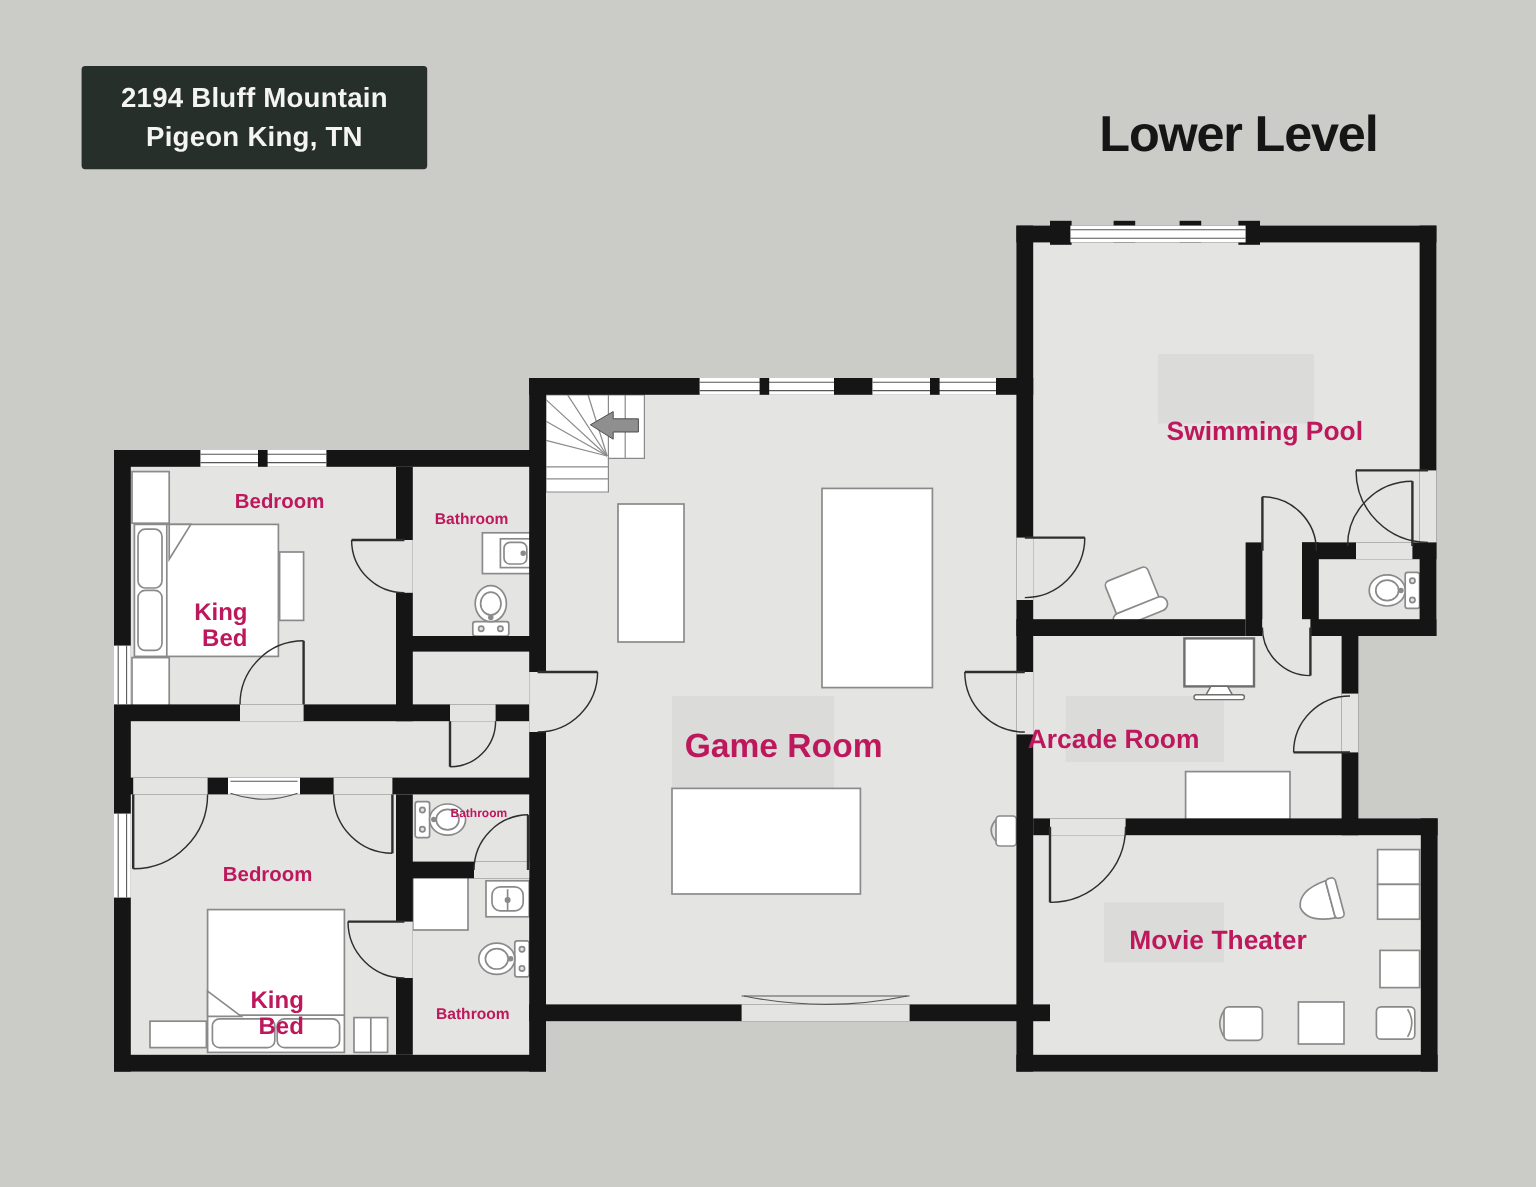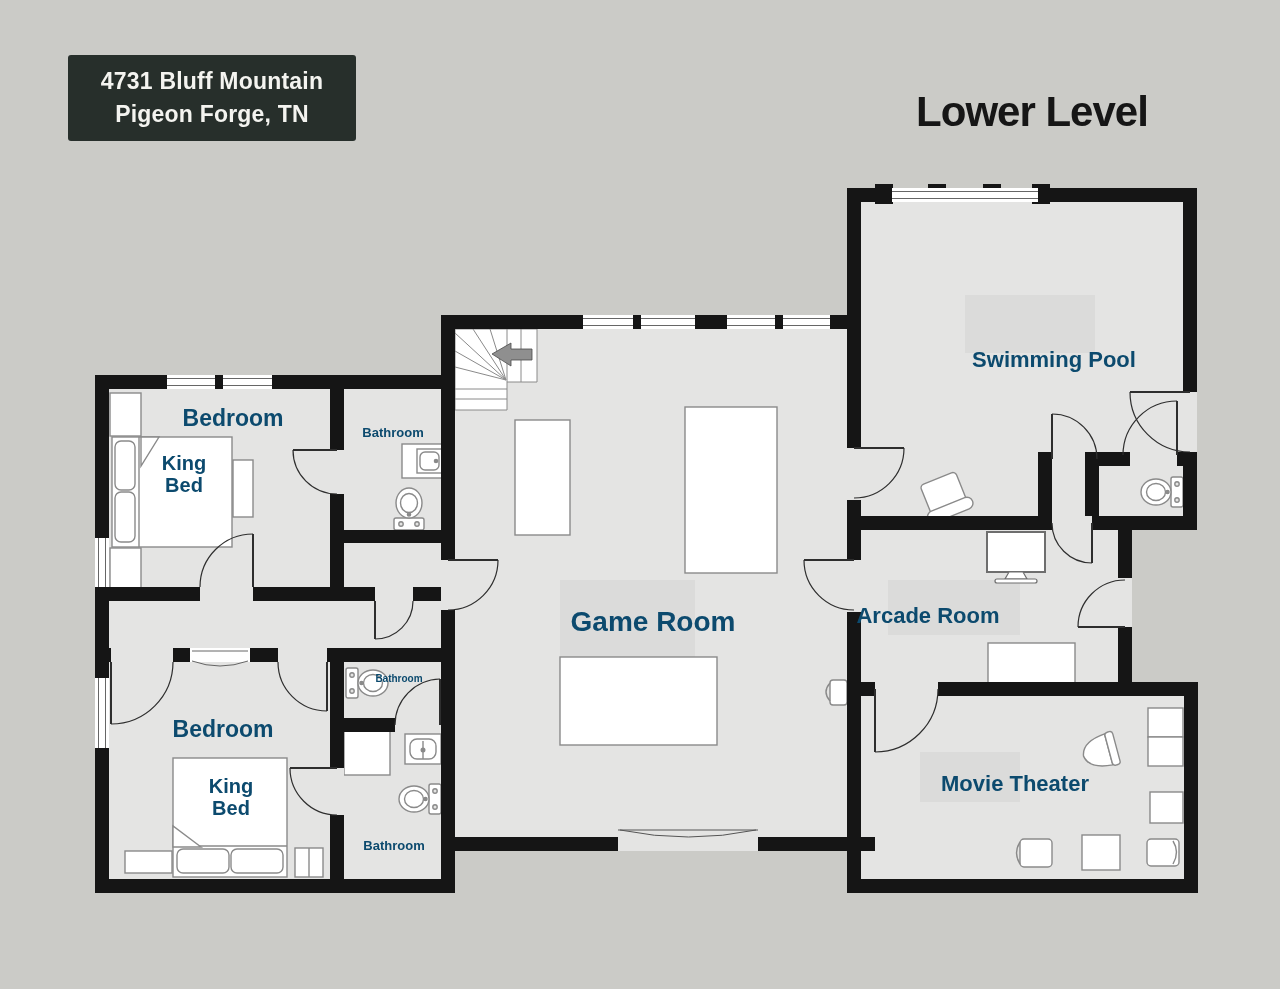--- a/index.html
+++ b/index.html
@@ -17,27 +17,27 @@
     display:flex;flex-direction:column;align-items:center;justify-content:center;
     font-weight:700;font-size:23px;line-height:1.45;letter-spacing:.2px;
   }
   .level-title{
     position:absolute;left:856px;top:88px;width:352px;
     text-align:center;color:#161616;
     font-size:42px;font-weight:800;letter-spacing:-1px;white-space:nowrap;
   }
   .lbl{
     position:absolute;transform:translate(-50%,-50%);
-    color:#0c4a6e;font-weight:700;white-space:nowrap;text-align:center;
+    color:#be185d;font-weight:700;white-space:nowrap;text-align:right;
   }
   .lbl-room{font-size:22px;}
-  .lbl-bedroom{font-size:23px;}
+  .lbl-bedroom{font-size:17px;}
   .lbl-bath{font-size:13px;}
   .lbl-bath-sm{font-size:10px;}
-  .lbl-kingbed{font-size:20px;font-weight:800;line-height:1.12;}
+  .lbl-kingbed{font-size:20px;font-weight:800;line-height:1.12;margin-top:48px;}
   .lbl-game{font-size:28px;}
 </style>
 </head>
 <body>
 
 <div class="stage">
 
   <svg class="plan" width="1280" height="989" viewBox="0 0 1280 989">
 
     <g fill="#e4e4e3">
@@ -312,22 +312,22 @@
         <path d="M290,768 A47,47 0 0 0 337,815"></path>
       </g>
       <g stroke-width="1" stroke="#555555">
         <line x1="618" y1="830" x2="758" y2="830"></line>
         <path d="M620,830 Q689,844 756,830"></path>
       </g>
     </g>
   </svg>
 
   <div class="badge">
-    <span>4731 Bluff Mountain</span>
-    <span>Pigeon Forge, TN</span>
+    <span>2194 Bluff Mountain</span>
+    <span>Pigeon King, TN</span>
   </div>
 
   <div class="level-title">Lower Level</div>
 
   <div class="lbl lbl-bedroom" style="left:233px;top:418px;">Bedroom</div>
 
   <div class="lbl lbl-kingbed" style="left:184px;top:474px;">
     <div>King</div>
     <div>Bed</div>
   </div>

